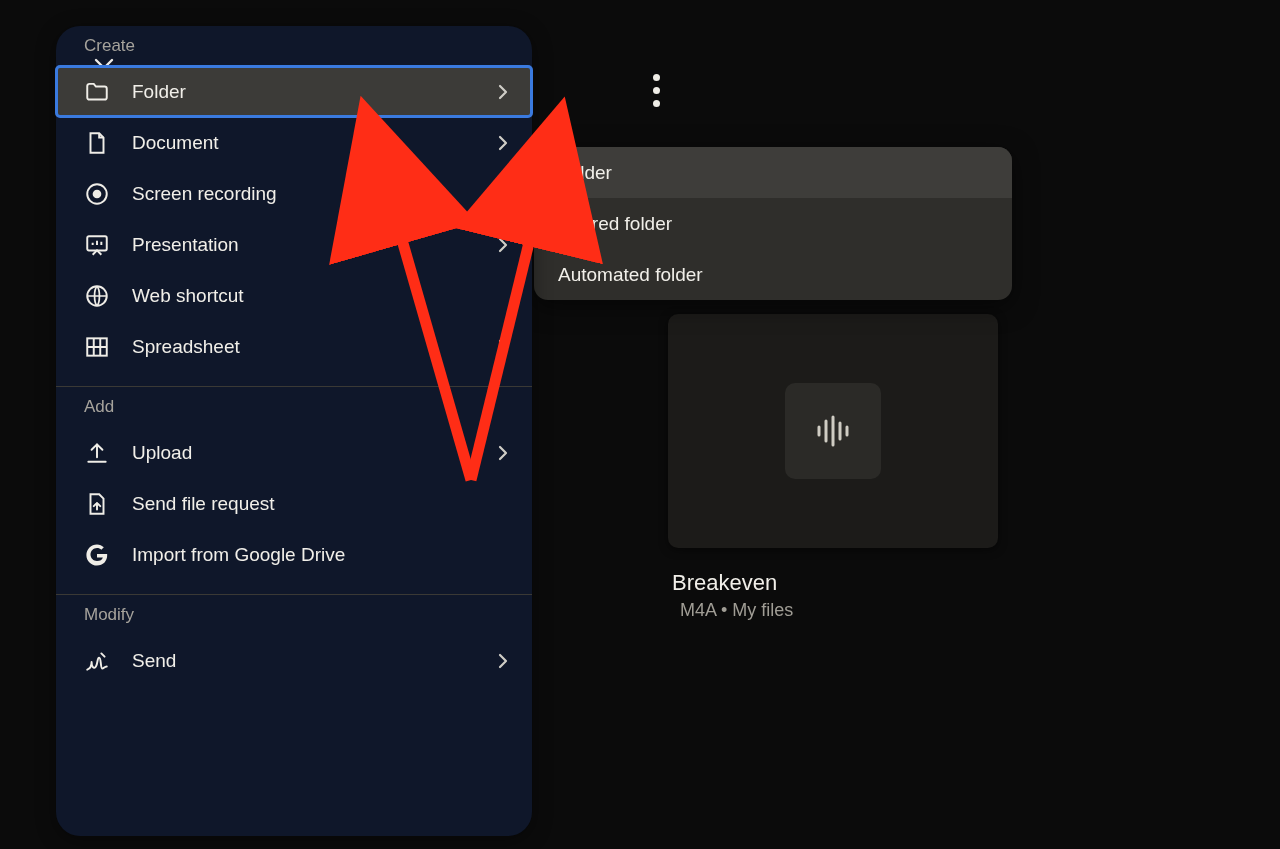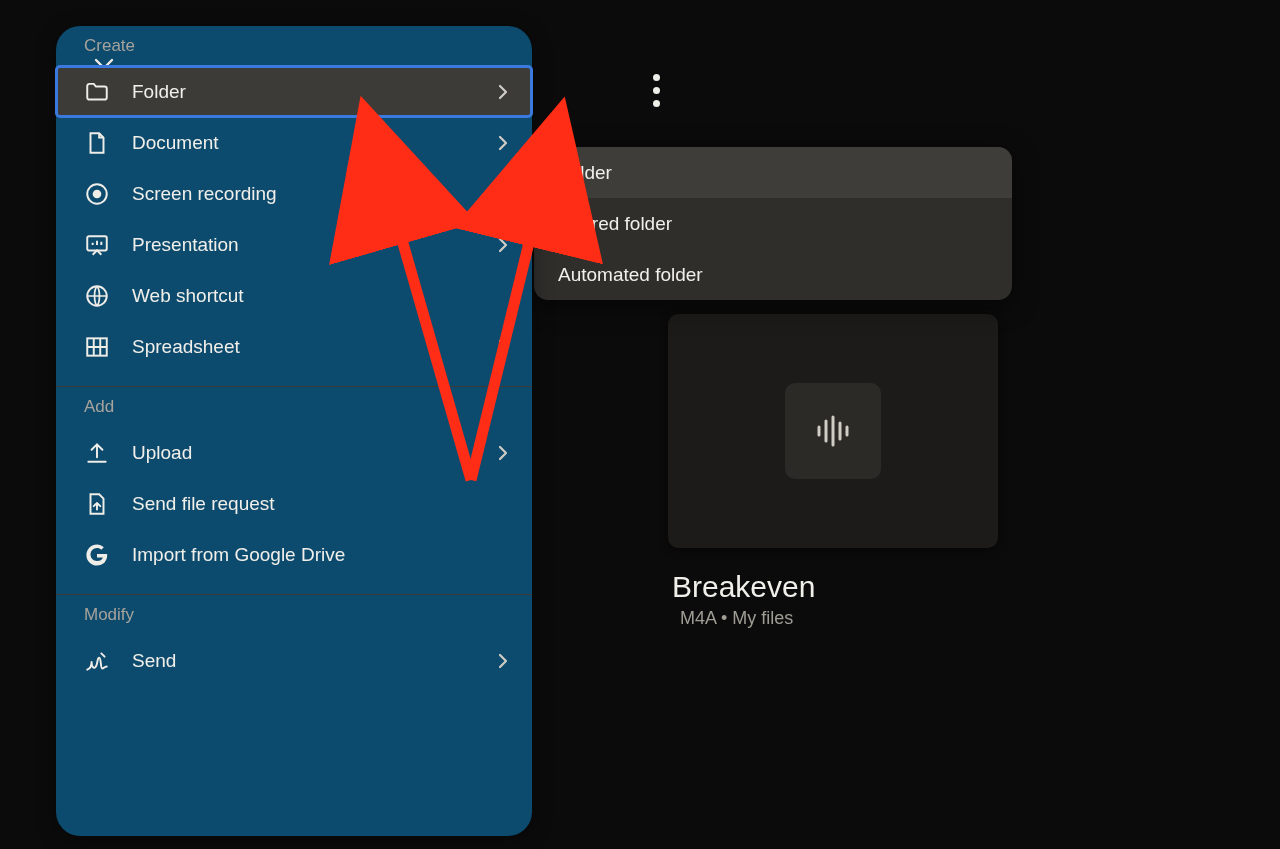--- a/index.html
+++ b/index.html
@@ -6,21 +6,21 @@
     margin:0;padding:0;width:1280px;height:849px;
     background:#0b0b0b;
     font-family:"Helvetica Neue",Helvetica,Arial,sans-serif;
     color:#e9e9e6;
     overflow:hidden;
   }
   .panel-main{
     position:absolute;
     left:56px;top:26px;
     width:476px;height:810px;
-    background:#0c4a6e;
+    background:#0f172a;
     border-radius:24px;
     box-shadow:0 4px 20px rgba(0,0,0,.4);
   }
   .close-btn{
     position:absolute;left:30px;top:24px;
     width:36px;height:36px;
     display:flex;align-items:center;justify-content:center;
     cursor:pointer;
   }
   .section-label{
@@ -90,21 +90,21 @@
     background:#1c1b19;border-radius:10px;
     display:flex;align-items:center;justify-content:center;
     box-shadow:0 2px 8px rgba(0,0,0,.5);
   }
   .audio-box{
     width:96px;height:96px;border-radius:10px;
     background:#2b2a27;
     display:flex;align-items:center;justify-content:center;
   }
   .file-title{
-    font-size:30px;color:#f1efe9;margin:22px 0 4px 4px;
+    font-size:22px;color:#f1efe9;margin:22px 0 4px 4px;
   }
   .file-meta{
     font-size:18px;color:#a09d95;margin-left:12px;
   }
   svg{display:block;}
   .annot{
     position:absolute;left:0;top:0;pointer-events:none;
   }
 </style>
 </head>

